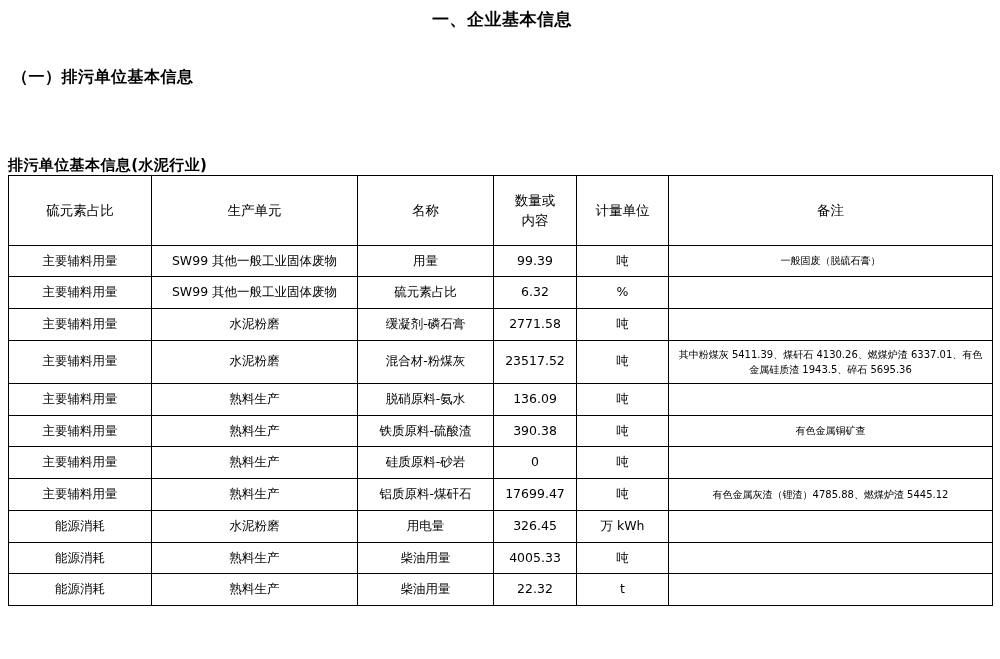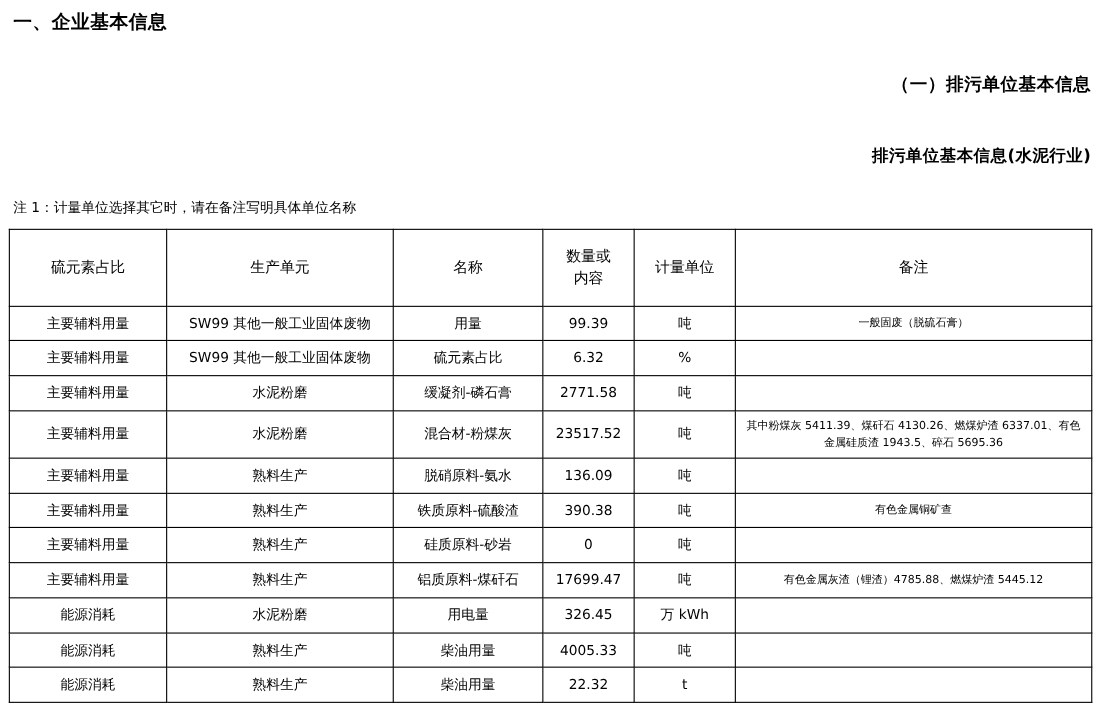--- a/index.html
+++ b/index.html
@@ -20,35 +20,35 @@
     height: 659px;
     box-sizing: border-box;
     padding: 0 8px;
   }
   .h1 {
     font-family: "DejaVu Sans", "Liberation Sans", sans-serif;
     font-size: 17px;
     font-weight: bold;
     margin: 8px 0 0 4px;
     letter-spacing: 0.5px;
+    text-align: center;
   }
   .h2 {
     font-family: "DejaVu Sans", "Liberation Sans", sans-serif;
     font-size: 16px;
     font-weight: bold;
     margin: 36px 0 0 4px;
     letter-spacing: 0.5px;
-    text-align: right;
   }
   .table-title {
-    text-align: right;
+    text-align: left;
     font-family: "DejaVu Sans", "Liberation Sans", sans-serif;
     font-size: 15px;
     font-weight: bold;
-    margin-top: 44px;
+    margin-top: 68px;
     letter-spacing: 0.4px;
   }
   .note {
     font-family: "DejaVu Sans", "Liberation Sans", sans-serif;
     font-size: 12.5px;
     margin: 30px 0 10px 4px;
     font-weight: normal;
   }
   table.main {
     width: 984px;
@@ -89,21 +89,20 @@
 <body>
 
 <div class="page">
 
   <div class="h1">一、企业基本信息</div>
 
   <div class="h2">（一）排污单位基本信息</div>
 
   <div class="table-title">排污单位基本信息(水泥行业)</div>
 
-  <div class="note">注 1：计量单位选择其它时，请在备注写明具体单位名称</div>
 
   <table class="main">
     <colgroup>
       <col class="c1">
         <col class="c2">
         <col class="c3">
         <col class="c4">
         <col class="c5">
         <col class="c6">
     </colgroup>

